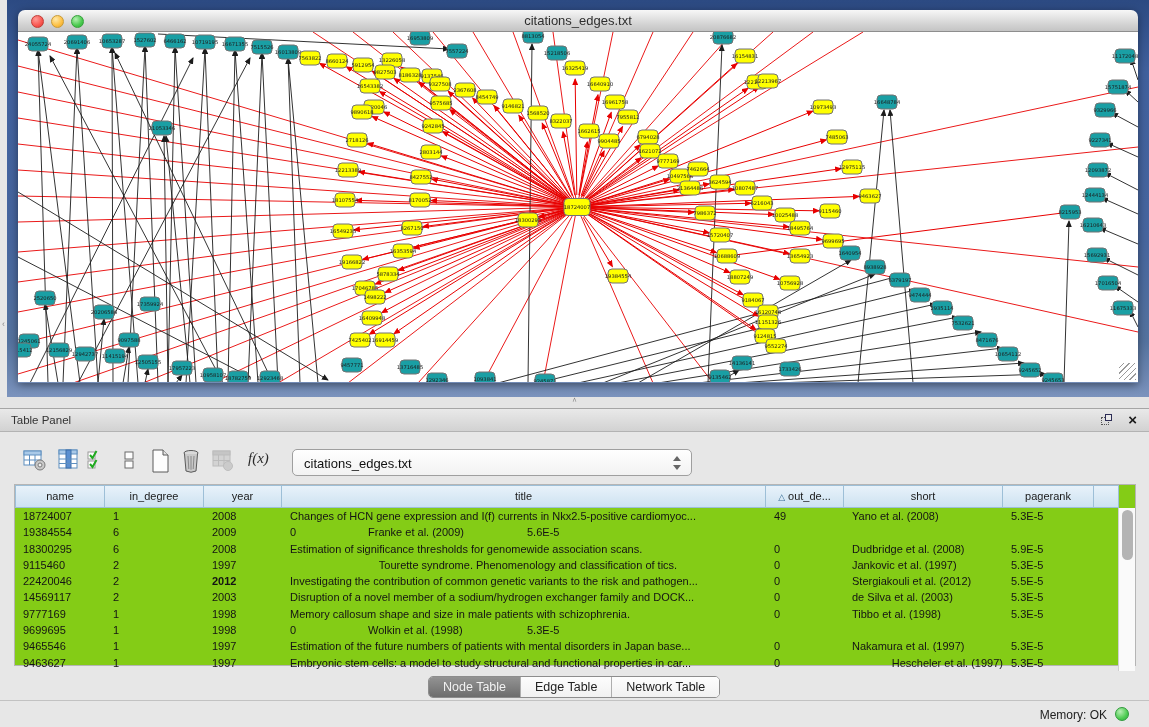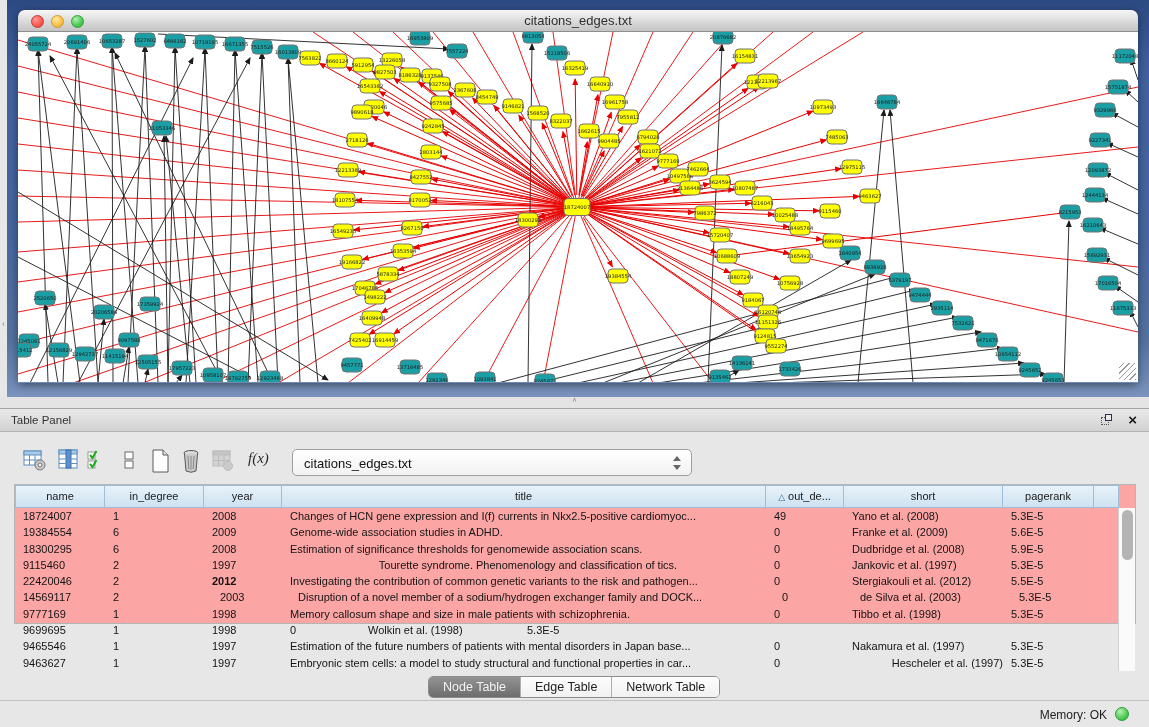--- a/index.html
+++ b/index.html
@@ -58,21 +58,21 @@
   .combo {
     position:absolute; left:292px; top:16px; width:400px; height:27px;
     background:linear-gradient(#ffffff,#f2f2f2); border:1px solid #9f9f9f; border-radius:5px;
   }
   .combo-text { position:absolute; left:11px; top:6px; font-size:13px; color:#111; }
   .combo-stepper { position:absolute; right:9px; top:5px; width:9px; height:16px; }
   .combo-stepper .up, .combo-stepper .dn { position:absolute; left:0; width:0; height:0; border-left:4.5px solid transparent; border-right:4.5px solid transparent; }
   .combo-stepper .up { top:1px; border-bottom:5px solid #666; }
   .combo-stepper .dn { bottom:1px; border-top:5px solid #666; }
   
-  .tbl { position:absolute; left:14px; top:51px; width:1122px; height:140px; background:#fca5a5; border:1px solid #b5b5b5; }
+  .tbl { position:absolute; left:14px; top:51px; width:1122px; height:182px; background:#84cc16; border:1px solid #b5b5b5; }
   .hdr-row { position:absolute; left:0; top:0; height:23px; width:1104px; display:flex; }
   .hdr-cell {
     height:23px; background:linear-gradient(#e8f2fa,#cde2f1); border:1px solid #9dbfd7; border-left:none;
     font-size:11px; color:#1a1a1a; text-align:center; line-height:21px;
     overflow:hidden; white-space:nowrap; flex:none;
   }
   .hdr-cell:first-child { border-left:1px solid #9dbfd7; }
   .sort-tri { font-size:9px; color:#3a6e96; margin-right:3px; }
   .rows { position:absolute; left:0; top:23px; width:1104px; height:163px; overflow:hidden; }
   .trow { display:flex; height:16.3px; }
@@ -926,21 +926,20 @@
           <div class="tcell" style="width: 78px;">2008</div>
           <div class="tcell" style="width: 484px;">Changes of HCN gene expression and I(f) currents in Nkx2.5-positive cardiomyoc...</div>
           <div class="tcell" style="width: 78px;">49</div>
           <div class="tcell" style="width: 159px;">Yano et al. (2008)</div>
           <div class="tcell" style="width: 91px;">5.3E-5</div>
         </div>
         <div class="trow">
           <div class="tcell" style="width: 90px;">19384554</div>
           <div class="tcell" style="width: 99px;">6</div>
           <div class="tcell" style="width: 78px;">2009</div>
-          <div class="tcell" style="width: 484px;">Genome-wide association studies in ADHD.</div>
           <div class="tcell" style="width: 78px;">0</div>
           <div class="tcell" style="width: 159px;">Franke et al. (2009)</div>
           <div class="tcell" style="width: 91px;">5.6E-5</div>
         </div>
         <div class="trow">
           <div class="tcell" style="width: 90px;">18300295</div>
           <div class="tcell" style="width: 99px;">6</div>
           <div class="tcell" style="width: 78px;">2008</div>
           <div class="tcell" style="width: 484px;">Estimation of significance thresholds for genomewide association scans.</div>
           <div class="tcell" style="width: 78px;">0</div>
@@ -961,21 +960,21 @@
           <div class="tcell" style="width: 99px;">2</div>
           <div class="tcell" style="width: 78px; font-weight: bold;">2012</div>
           <div class="tcell" style="width: 484px;">Investigating the contribution of common genetic variants to the risk and pathogen...</div>
           <div class="tcell" style="width: 78px;">0</div>
           <div class="tcell" style="width: 159px;">Stergiakouli et al. (2012)</div>
           <div class="tcell" style="width: 91px;">5.5E-5</div>
         </div>
         <div class="trow">
           <div class="tcell" style="width: 90px;">14569117</div>
           <div class="tcell" style="width: 99px;">2</div>
-          <div class="tcell" style="width: 78px; margin-left: 8px;">2003</div>
+          <div class="tcell" style="width: 78px;">2003</div>
           <div class="tcell" style="width: 484px;">Disruption of a novel member of a sodium/hydrogen exchanger family and DOCK...</div>
           <div class="tcell" style="width: 78px;">0</div>
           <div class="tcell" style="width: 159px;">de Silva et al. (2003)</div>
           <div class="tcell" style="width: 91px;">5.3E-5</div>
         </div>
         <div class="trow">
           <div class="tcell" style="width: 90px;">9777169</div>
           <div class="tcell" style="width: 99px;">1</div>
           <div class="tcell" style="width: 78px;">1998</div>
           <div class="tcell" style="width: 484px;">Memory callosum shape and size in male patients with schizophrenia.</div>

